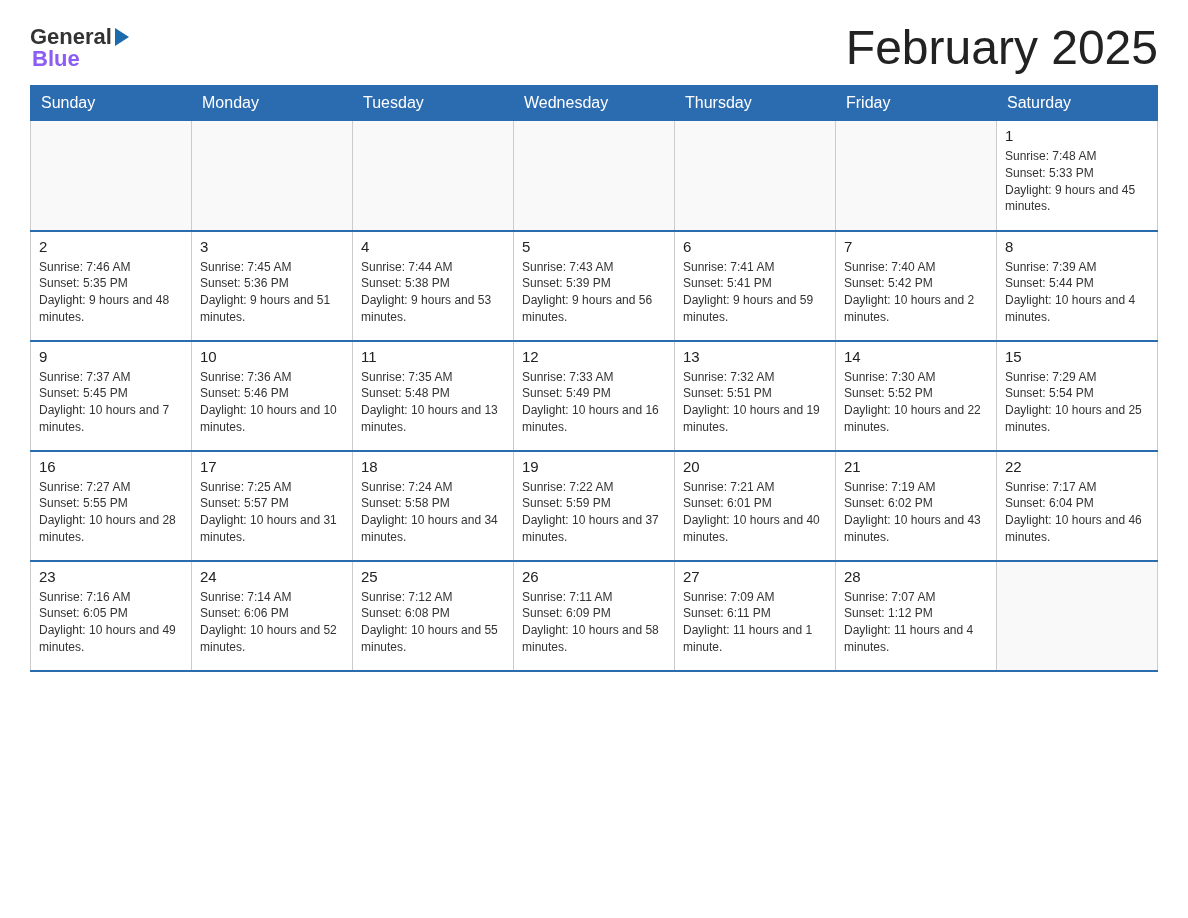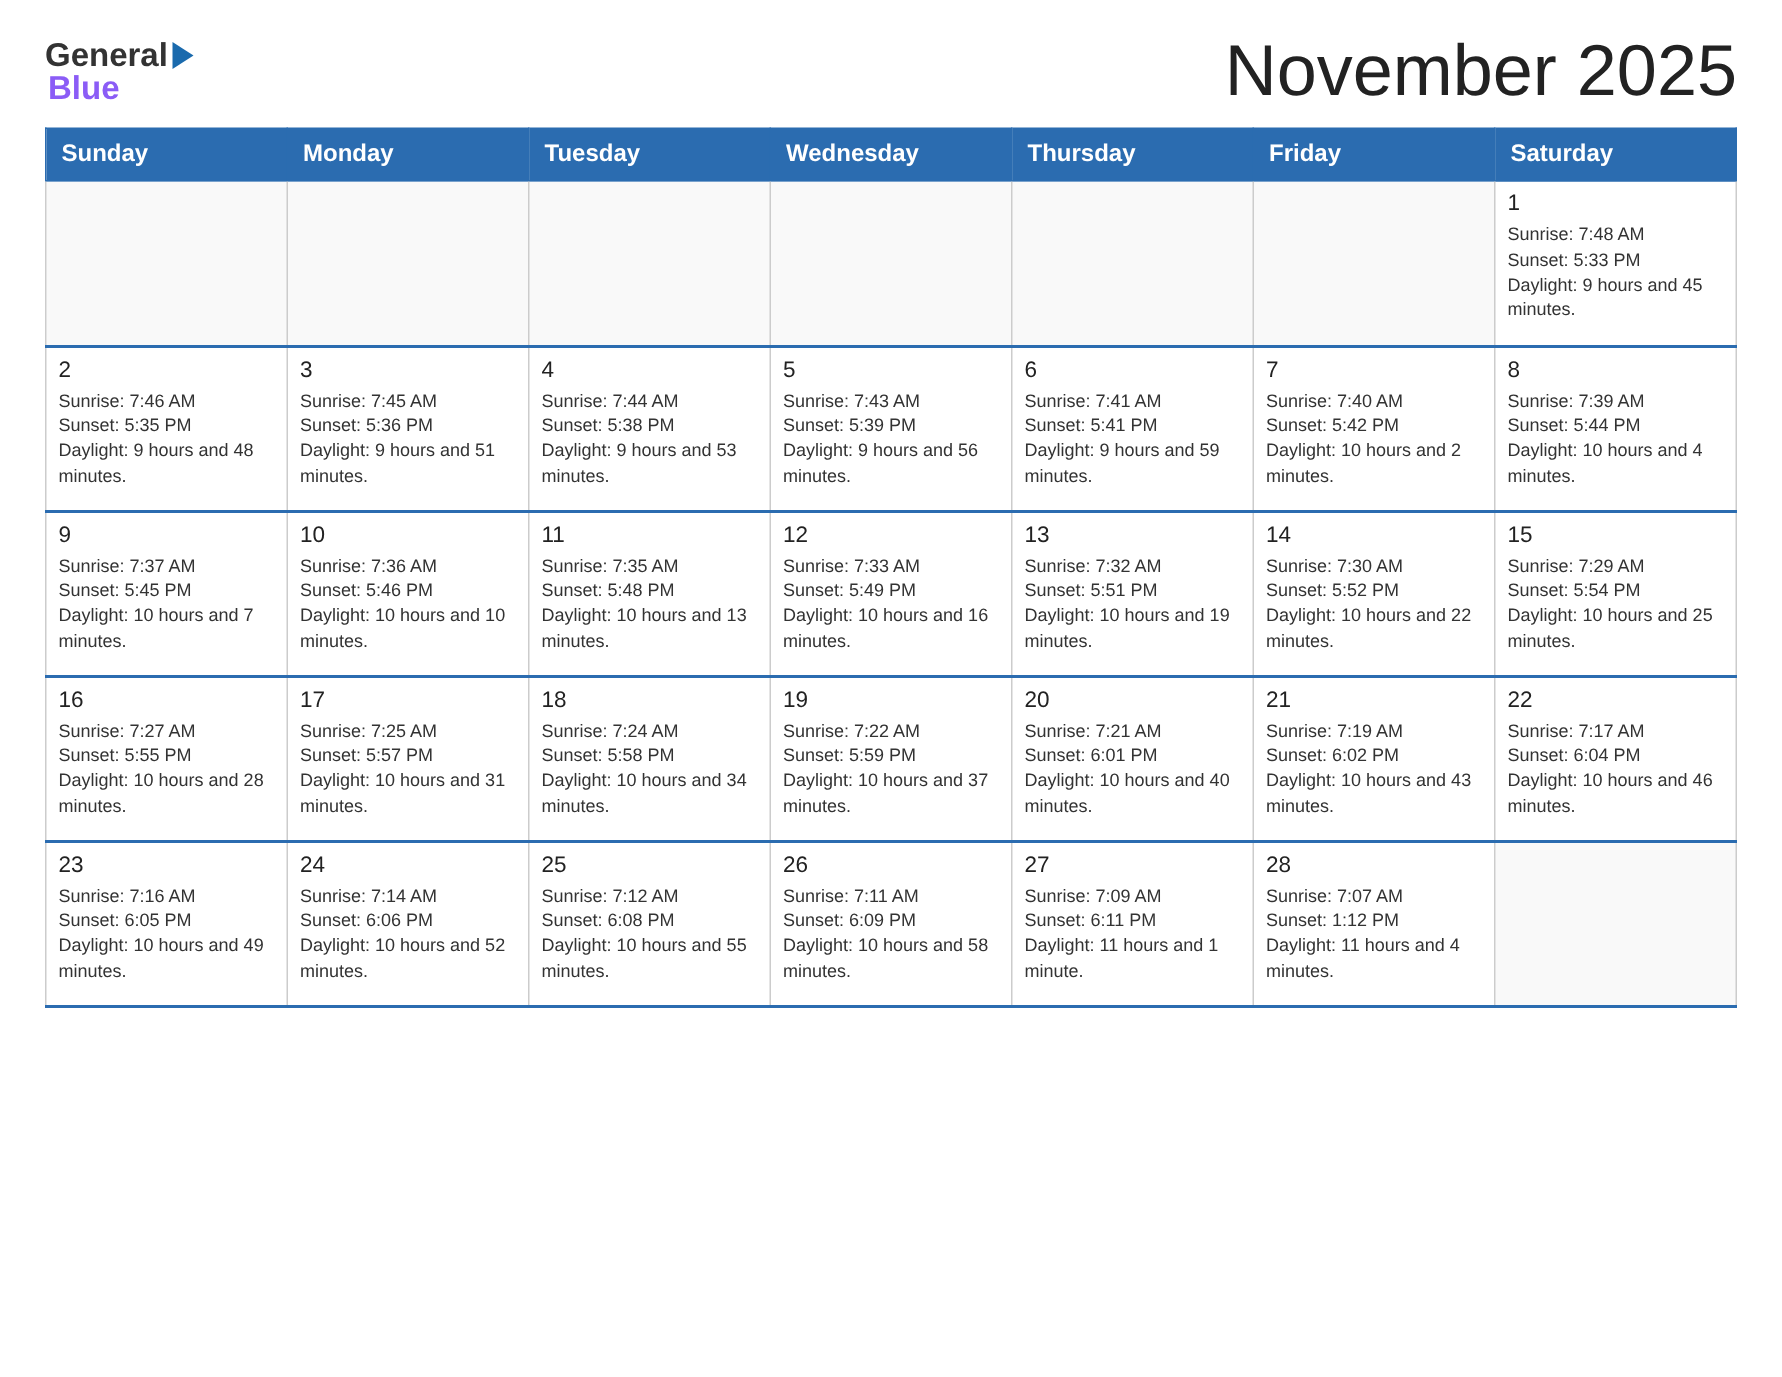--- a/index.html
+++ b/index.html
@@ -60,21 +60,21 @@
     }
     .calendar {
       width: 100%;
       border-collapse: collapse;
       margin-top: 8px;
     }
     .calendar thead th {
       background-color: #2b6cb0;
       color: #fff;
       font-size: 16px;
-      font-weight: bold;
+      font-weight: normal;
       padding: 8px 10px;
       text-align: left;
       border: 1px solid #2b6cb0;
     }
     .calendar tbody td {
       vertical-align: top;
       padding: 6px 8px;
       border: 1px solid #ccc;
       font-size: 12px;
       color: #333;
@@ -106,21 +106,21 @@
 
 <div class="header">
   <div class="logo">
     <div class="logo-top">
       <span class="logo-general">General</span>
       <div class="logo-arrow"></div>
     </div>
     <span class="logo-blue">Blue</span>
   </div>
   <div class="title-block">
-    <div class="month-title">November 2025</div>
+    <div class="month-title">February 2025</div>
   </div>
 </div>
 
 <table class="calendar">
   <thead>
     <tr>
     <th>Sunday</th>
         <th>Monday</th>
         <th>Tuesday</th>
         <th>Wednesday</th>

